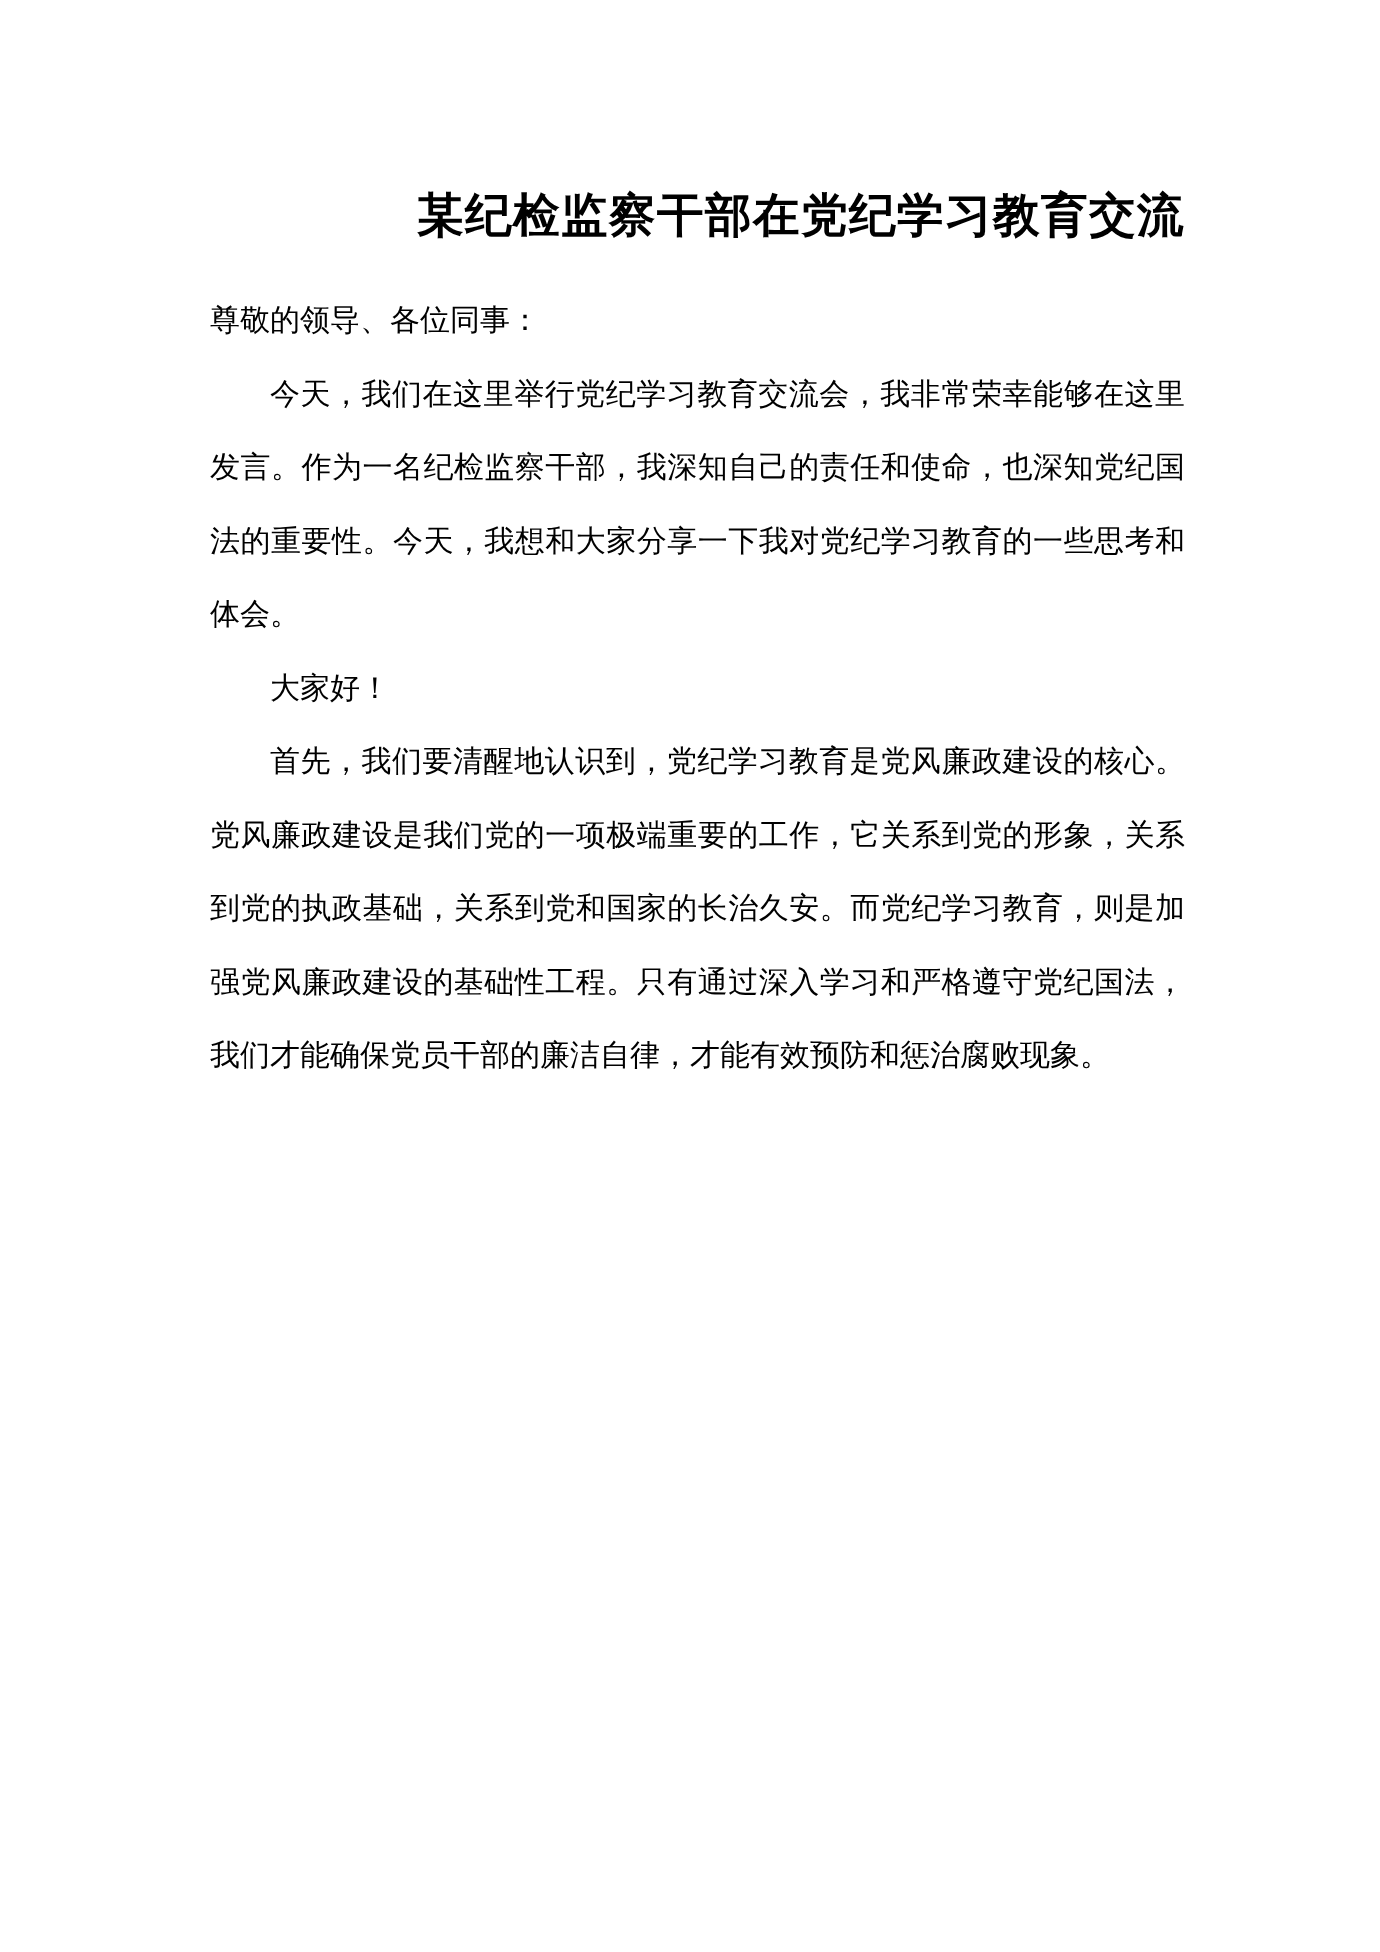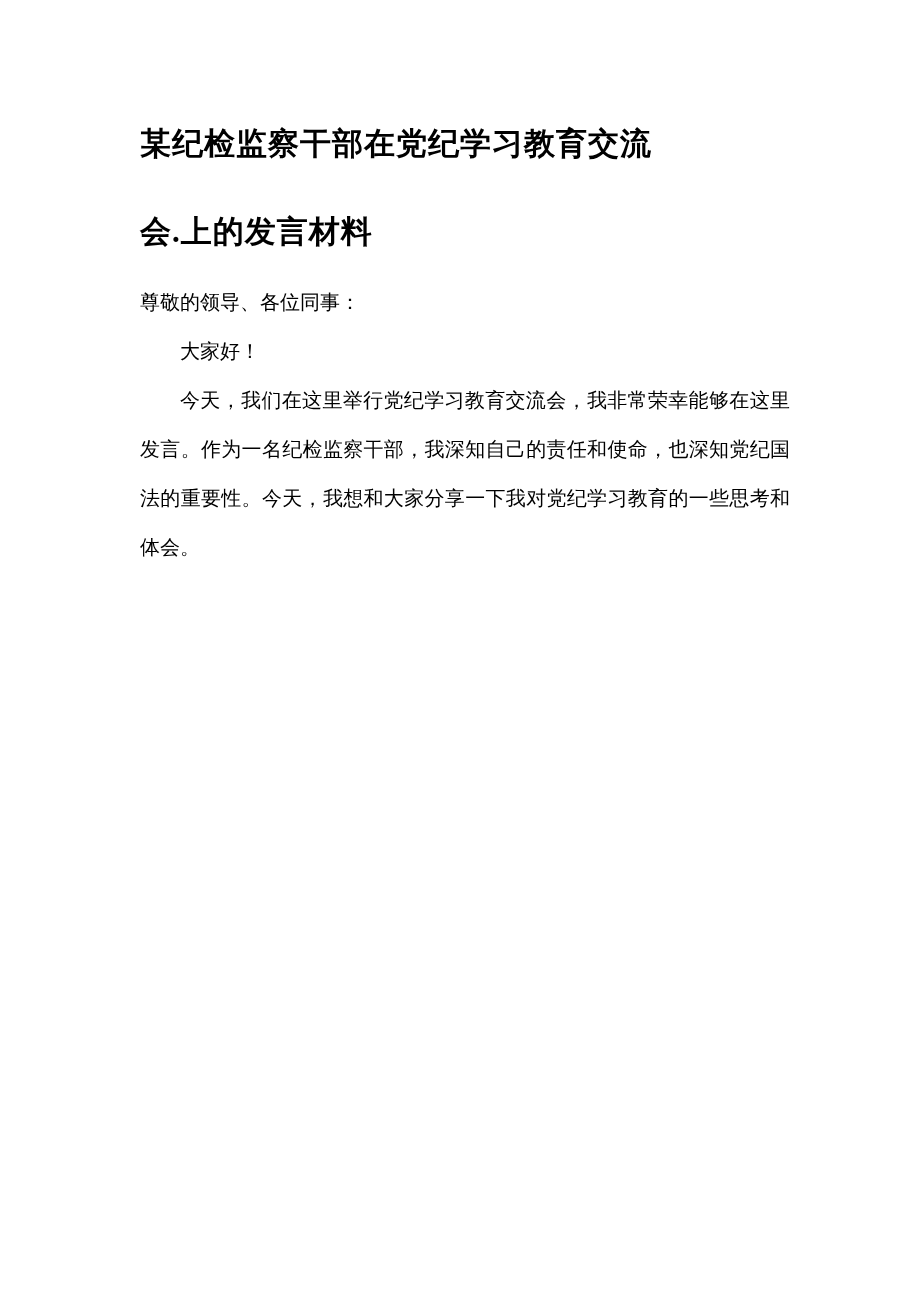--- a/index.html
+++ b/index.html
@@ -17,21 +17,21 @@
   }
   .page {
     box-sizing: border-box;
     width: 920px;
     height: 1301px;
     padding: 0 130px 0 140px;
     position: relative;
   }
   .doc-title {
     margin-top: 100px;
-    text-align: left;
+    text-align: right;
     font-weight: bold;
     font-size: 31px;
     letter-spacing: 1px;
   }
   .doc-title .title-line {
     line-height: 88px;
   }
   .doc-body {
     margin-top: 2px;
     font-size: 20px;
@@ -46,22 +46,22 @@
     text-indent: 2em;
   }
 </style>
 </head>
 <body>
 
 <div class="page">
 
   <div class="doc-title">
     <div class="title-line">某纪检监察干部在党纪学习教育交流</div>
-    <div class="title-line">会.上的发言材料</div>
   </div>
 
   <div class="doc-body">
     <p>尊敬的领导、各位同事：</p>
+    <p class="indent">今天，我们在这里举行党纪学习教育交流会，我非常荣幸能够在这里发言。作为一名纪检监察干部，我深知自己的责任和使命，也深知党纪国法的重要性。今天，我想和大家分享一下我对党纪学习教育的一些思考和体会。</p>
     <p class="indent">大家好！</p>
-    <p class="indent">今天，我们在这里举行党纪学习教育交流会，我非常荣幸能够在这里发言。作为一名纪检监察干部，我深知自己的责任和使命，也深知党纪国法的重要性。今天，我想和大家分享一下我对党纪学习教育的一些思考和体会。</p>
+    <p class="indent">首先，我们要清醒地认识到，党纪学习教育是党风廉政建设的核心。党风廉政建设是我们党的一项极端重要的工作，它关系到党的形象，关系到党的执政基础，关系到党和国家的长治久安。而党纪学习教育，则是加强党风廉政建设的基础性工程。只有通过深入学习和严格遵守党纪国法，我们才能确保党员干部的廉洁自律，才能有效预防和惩治腐败现象。</p>
   </div>
 
 </div>
 
 </body></html>

